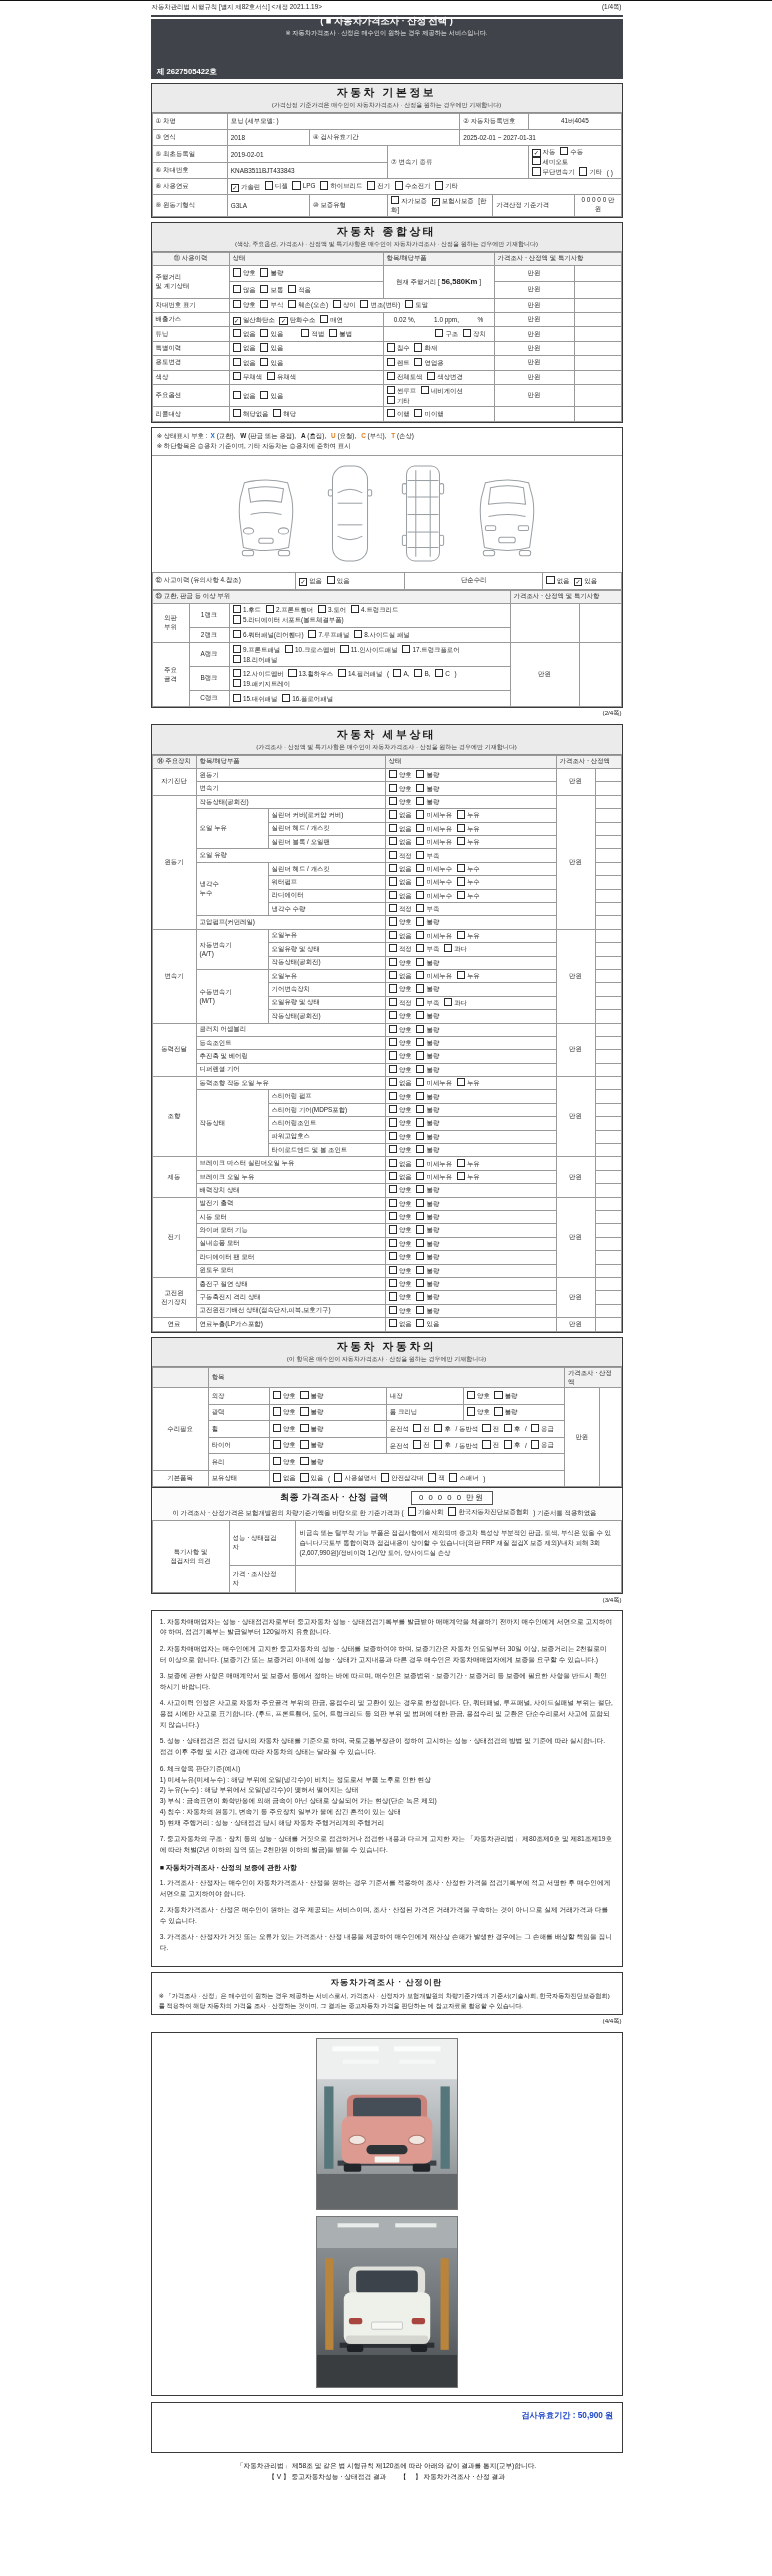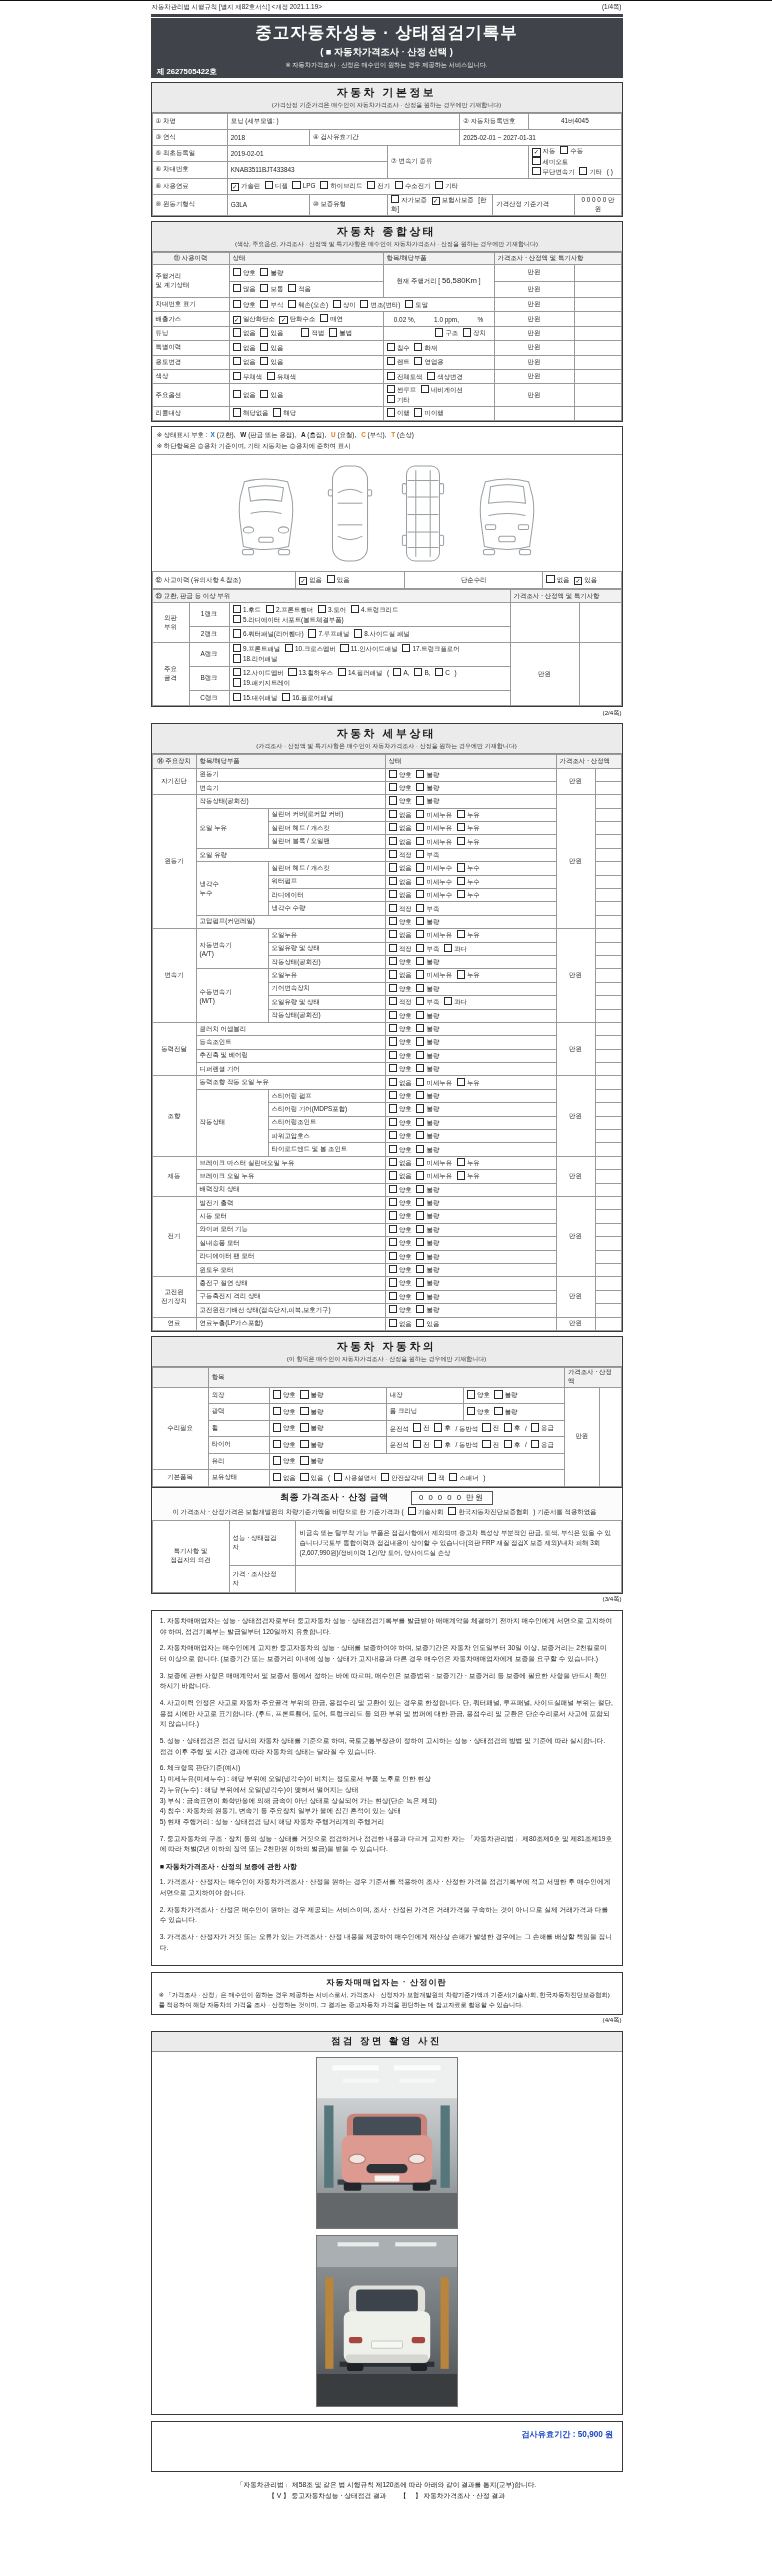--- a/index.html
+++ b/index.html
@@ -30,21 +30,21 @@
   .dtable tr{height:13.4px}
   .etable tr{height:16.5px}
   .cbi{display:inline-block;margin-right:4.6px;white-space:nowrap;font-size:6.4px}
   .box{display:inline-block;width:6.2px;height:6.2px;border:1px solid #2b2b2b;background:#fff;vertical-align:-1px;margin-right:2.1px;text-align:center;line-height:5.7px;font-size:6.2px;font-weight:700;color:#111}
   .tok{margin-right:4.1px;font-size:6.4px}
   .code{font-weight:700;margin-left:3.1px}
   .code.blue{color:#1e6ec8}.code.orange{color:#e07d1a}.code.dark{color:#222}
   .codedesc{color:#222;font-size:6.4px}
   .notes{border-bottom:0.5px solid #9a9a9a;padding:3.1px 5.2px;font-size:6.4px;line-height:10.3px}
   .diagrams{display:flex;justify-content:center;align-items:center;gap:21.6px;padding:5.2px 0;height:106px}
-  .mile-val{font-weight:400;font-size:7.7px}
+  .mile-val{font-weight:700;font-size:7.7px}
   .emi{display:flex;justify-content:space-between;padding:0 7.2px}
   .finalprice{border-top:1px solid #3a3a3a;text-align:center;padding:3.1px 0 2.6px;background:#fcfcfc}
   .fp-label{font-size:8.8px;font-weight:700;letter-spacing:0.5px;margin-right:20px}
   .fp-box{display:inline-block;border:0.5px solid #555;padding:1px 7.2px;font-size:7.7px;letter-spacing:1.5px;background:#fff}
   .fp-note{font-size:6px;margin-top:2.1px;color:#222}
   .opn td{font-size:6.2px}
   .nbody{padding:5.2px 8.2px 6.2px;font-size:6.7px;line-height:10.8px}
   .nitem{white-space:pre-line;margin-bottom:5.7px}
   .ntitle2{font-weight:700;margin:7.2px 0 4.1px;font-size:7px}
   .iwbox{border:1px solid #3a3a3a;margin-top:5.2px;padding:4.1px 7.2px;background:#fff}
@@ -63,21 +63,20 @@
 
 <div class="topline"></div>
 <div class="page">
 
   <div class="refrow">
     <span>자동차관리법 시행규칙 [별지 제82호서식] &lt;개정 2021.1.19&gt;</span>
     <span>(1/4쪽)</span>
   </div>
 
   <div class="titleband">
-    <div class="tb-title">중고자동차성능 · 상태점검기록부</div>
     <div class="tb-sub">( ■ 자동차가격조사 · 산정 선택 )</div>
     <div class="tb-note">※ 자동차가격조사 · 산정은 매수인이 원하는 경우 제공하는 서비스입니다.</div>
     <div class="tb-docno">제 2627505422호</div>
   </div>
 
   <section class="sec">
     <div class="band">
       <div class="bt">자동차 기본정보</div>
       <div class="bs">(가격산정 기준가격은 매수인이 자동차가격조사 · 산정을 원하는 경우에만 기재합니다)</div>
     </div>
@@ -718,29 +717,26 @@
       5) 현재 주행거리 : 성능 · 상태점검 당시 해당 자동차 주행거리계의 주행거리</div>
       <div class="nitem">7.  중고자동차의 구조 · 장치 등의 성능 · 상태를 거짓으로 점검하거나 점검한 내용과 다르게 고지한 자는 「자동차관리법」 제80조제6호 및 제81조제19호에 따라 처벌(2년 이하의 징역 또는 2천만원 이하의 벌금)을 받을 수 있습니다.</div>
       <div class="ntitle2">■ 자동차가격조사 · 산정의 보증에 관한 사항</div>
       <div class="nitem">1.  가격조사 · 산정자는 매수인이 자동차가격조사 · 산정을 원하는 경우 기준서를 적용하여 조사 · 산정한 가격을 점검기록부에 적고 서명한 후 매수인에게 서면으로 고지하여야 합니다.</div>
       <div class="nitem">2.  자동차가격조사 · 산정은 매수인이 원하는 경우 제공되는 서비스이며, 조사 · 산정된 가격은 거래가격을 구속하는 것이 아니므로 실제 거래가격과 다를 수 있습니다.</div>
       <div class="nitem">3.  가격조사 · 산정자가 거짓 또는 오류가 있는 가격조사 · 산정 내용을 제공하여 매수인에게 재산상 손해가 발생한 경우에는 그 손해를 배상할 책임을 집니다.</div>
     </div>
   </section>
 
   <div class="iwbox">
-    <div class="iw-title">자동차매매업자는 · 산정이란</div>
+    <div class="iw-title">자동차가격조사 · 산정이란</div>
     <div class="iw-body">※ 「가격조사 · 산정」은 매수인이 원하는 경우 제공하는 서비스로서, 가격조사 · 산정자가 보험개발원의 차량기준가액과 기준서(기술사회, 한국자동차진단보증협회)를 적용하여 해당 자동차의 가격을 조사 · 산정하는 것이며, 그 결과는 중고자동차 가격을 판단하는 데 참고자료로 활용할 수 있습니다.</div>
   </div>
   <div class="pmark">(4/4쪽)</div>
 
   <section class="sec">
-    <div class="band" style="padding:3.1px 0 2.6px">
-      <div class="bt" style="font-size:9.3px">점검 장면 촬영 사진</div>
-    </div>
     <div class="photowrap">
       <svg class="photo" viewBox="0 0 272 330">
         <defs>
           <linearGradient id="pg1" x1="0" y1="0" x2="0" y2="1">
             <stop offset="0" stop-color="#e3e6e7"></stop>
               <stop offset="0.55" stop-color="#aeb3b6"></stop>
               <stop offset="1" stop-color="#7d8184"></stop>
           </linearGradient>
         </defs>
         <rect width="272" height="330" fill="url(#pg1)"></rect>

